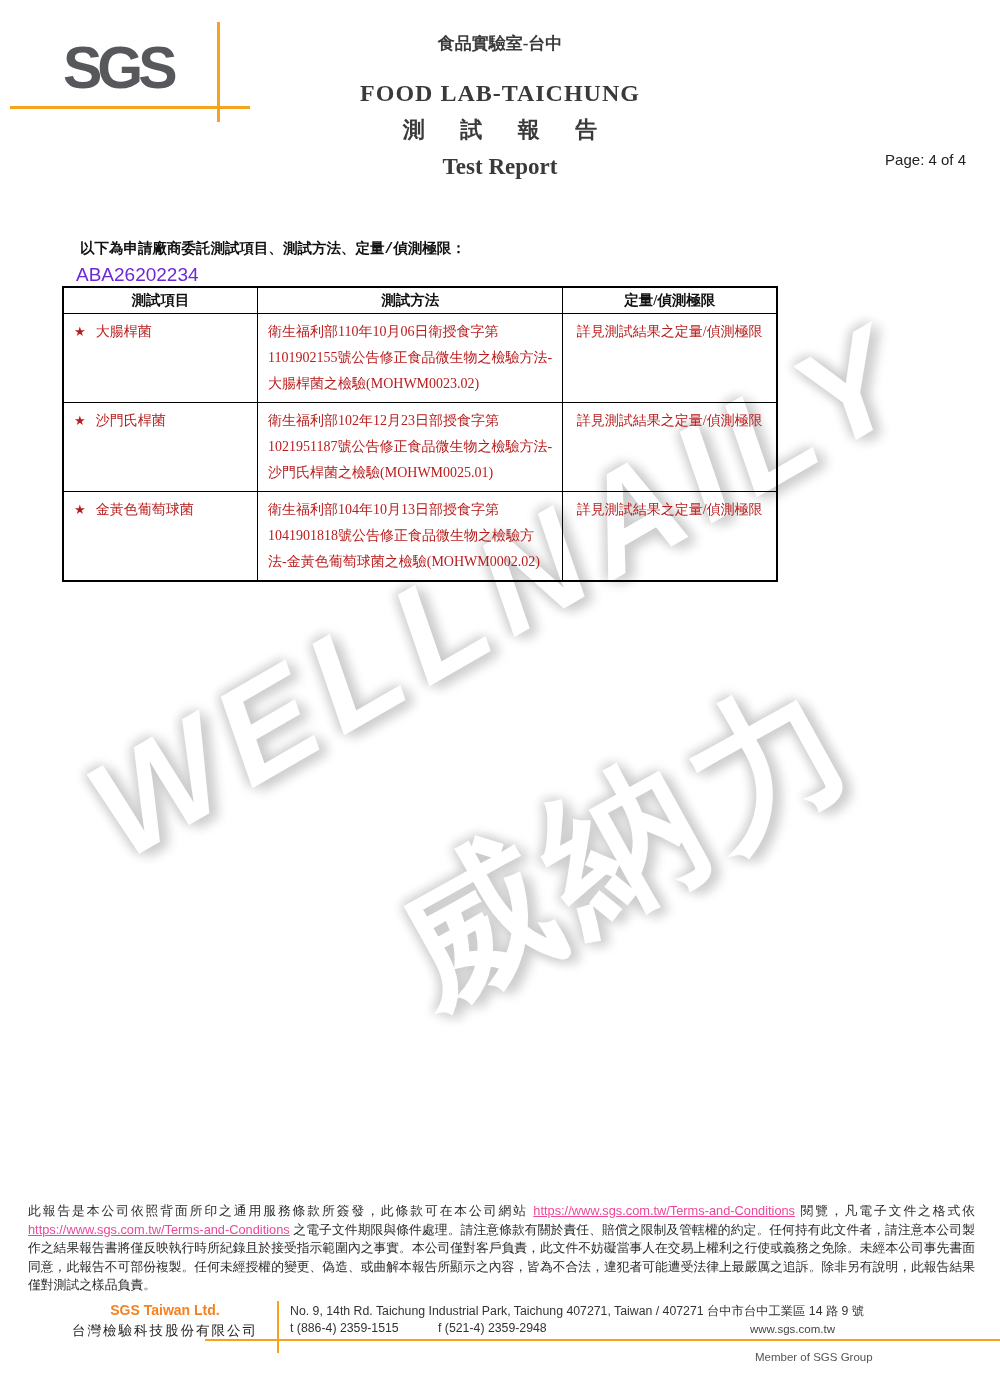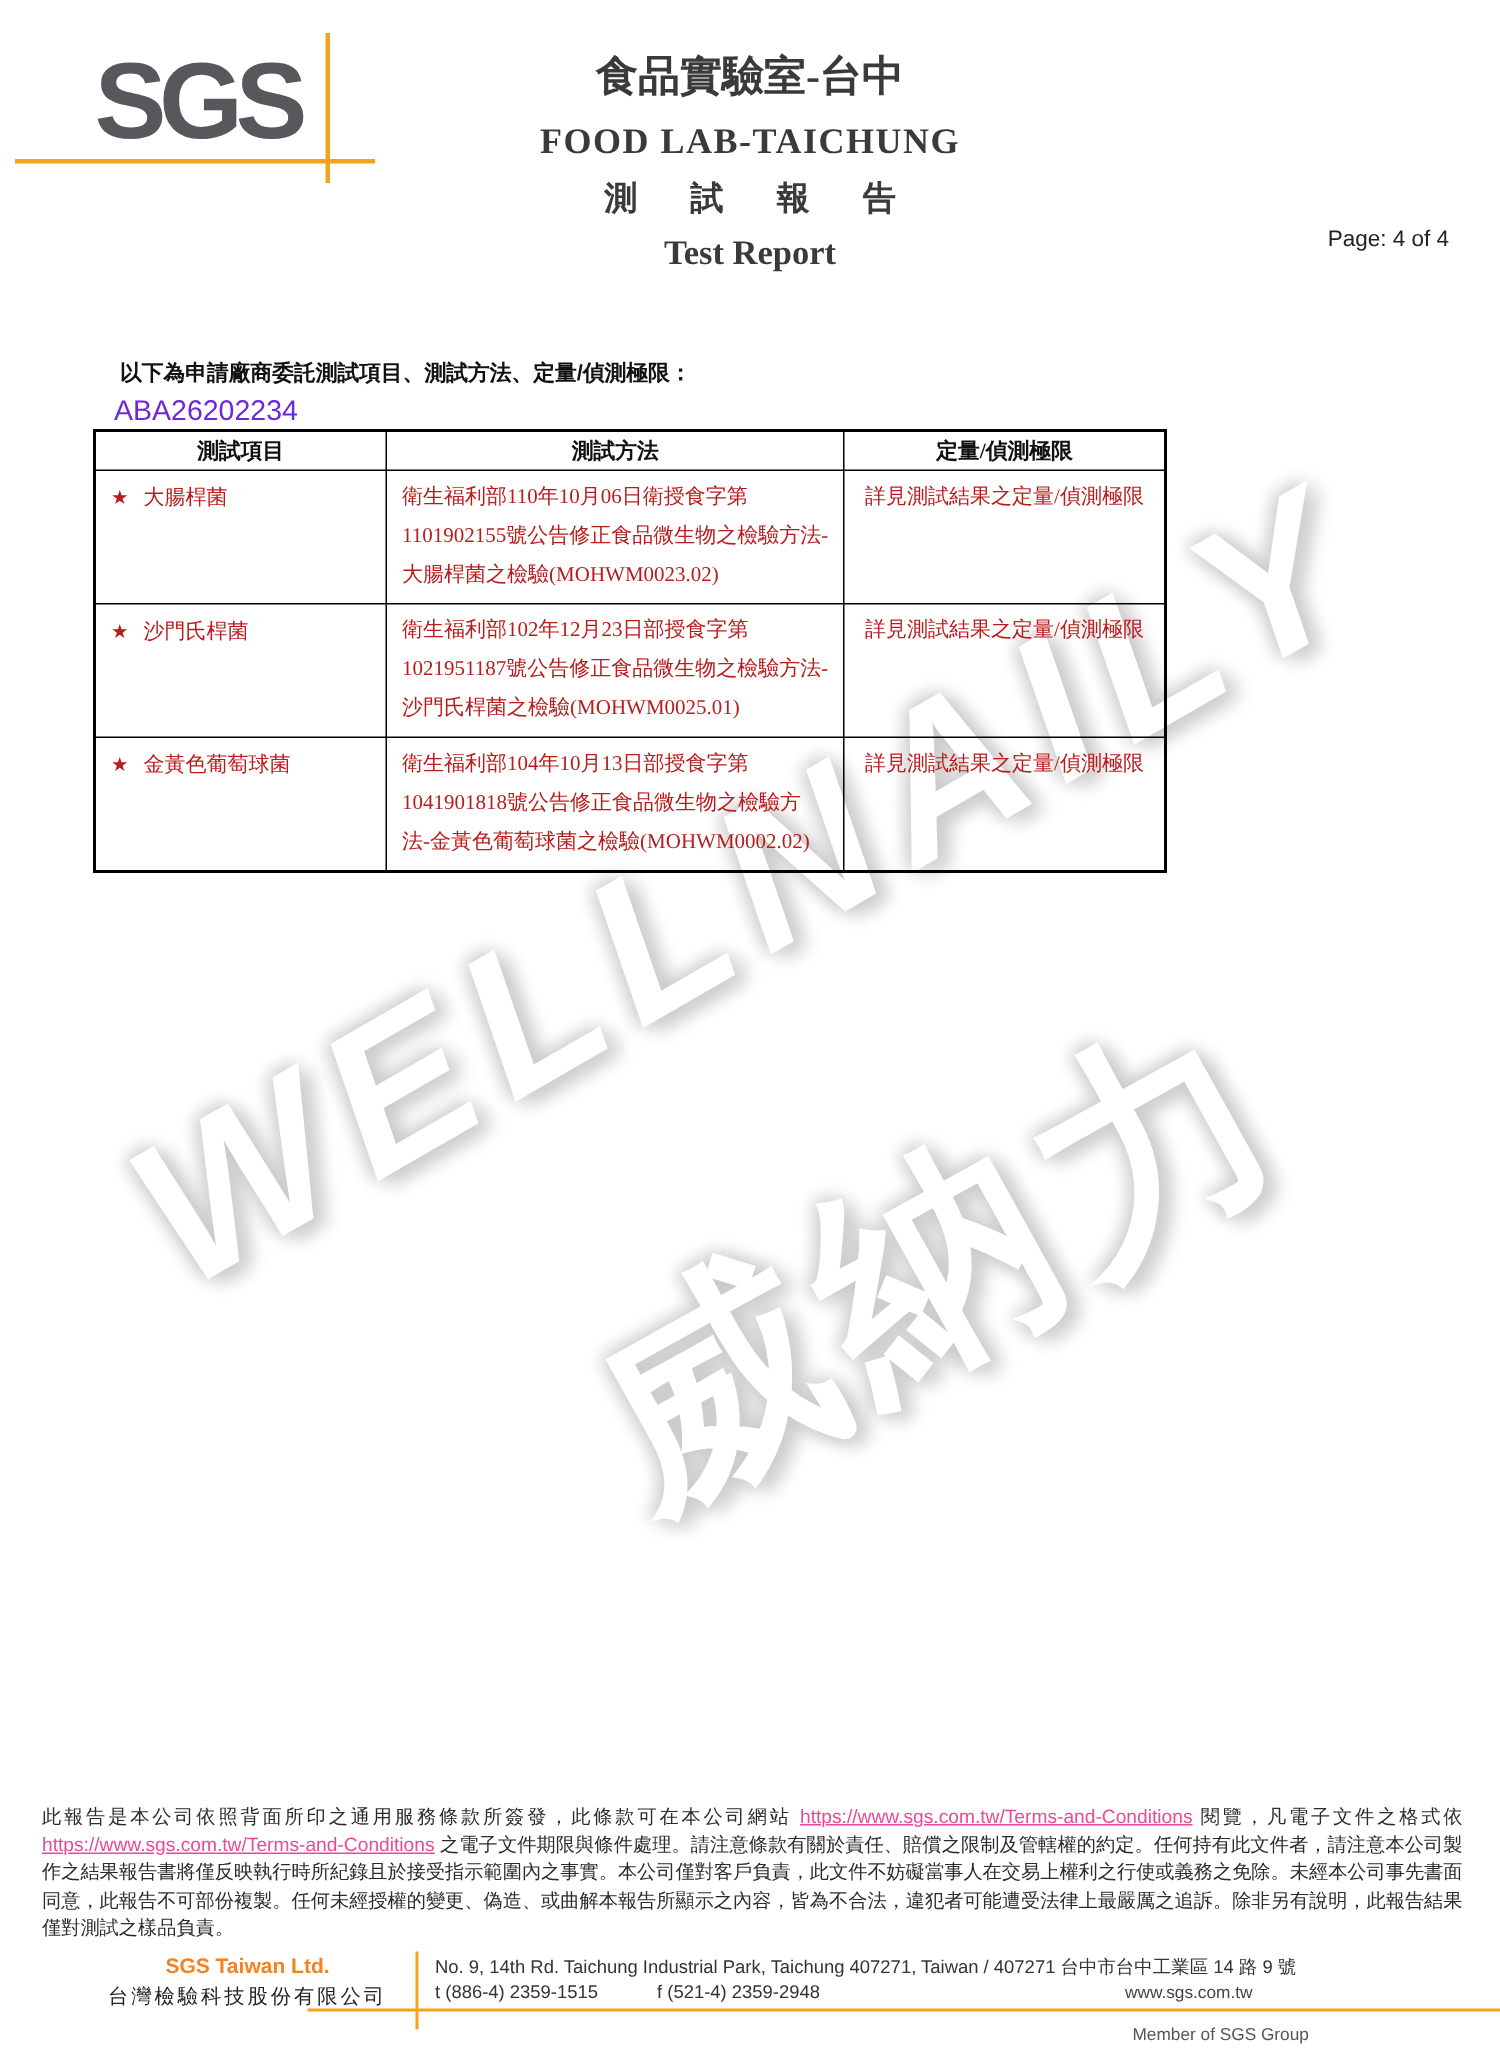--- a/index.html
+++ b/index.html
@@ -22,37 +22,37 @@
   }
   .wm-zh {
     left:322px; top:752px; width:610px; font-size:155px; line-height:180px;
     letter-spacing:12px; transform:rotate(-29deg);
     font-family:"Liberation Serif", serif;
   }
 
   
   .logo-text {
     position:absolute; left:63px; top:24px; z-index:1;
-    font-weight:bold; font-size:72px; line-height:88px; letter-spacing:-5px;
+    font-weight:bold; font-size:59px; line-height:88px; letter-spacing:-5px;
     color:#57585C; font-family:"Liberation Sans", sans-serif;
   }
   .logo-hline { position:absolute; left:10px; top:106px; width:240px; height:3px; background:#F7A21C; z-index:1; }
   .logo-vline { position:absolute; left:217px; top:22px; width:3px; height:100px; background:#F7A21C; z-index:1; }
 
   .header-titles { position:absolute; left:0; top:32px; width:1000px; text-align:center; color:#3a3a3a; z-index:1; }
-  .t-zh1 { font-family:"Liberation Serif", serif; font-weight:bold; font-size:28px; margin-bottom:12px; }
+  .t-zh1 { font-family:"Liberation Serif", serif; font-weight:bold; font-size:17px; margin-bottom:25px; }
   .t-en1 { font-family:"Liberation Serif", serif; font-weight:bold; font-size:24px; letter-spacing:1px; margin-bottom:8px; }
   .t-zh2 { font-family:"Liberation Serif", serif; font-weight:bold; font-size:22px; letter-spacing:15px; padding-left:15px; margin-bottom:9px; }
   .t-en2 { font-family:"Liberation Serif", serif; font-weight:bold; font-size:23px; }
   .page-num { position:absolute; right:34px; top:151px; font-size:15px; color:#222; z-index:1; }
 
   
   .intro {
     position:absolute; left:80px; top:239px; z-index:1;
-    font-family:Liberation Sans, sans-serif; font-weight:bold; font-size:14.5px; color:#111;
+    font-family:Liberation Mono, monospace; font-weight:bold; font-size:14.5px; color:#111;
   }
   .report-no { position:absolute; left:76px; top:264px; font-size:19px; color:#6d28d9; z-index:1; }
 
   
   .methods-table {
     position:absolute; left:62px; top:286px; width:716px; z-index:1;
     border-collapse:collapse; border:2.5px solid #000; background:transparent;
   }
   .methods-table th {
     border:1.5px solid #000; font-family:"Liberation Serif", serif;

